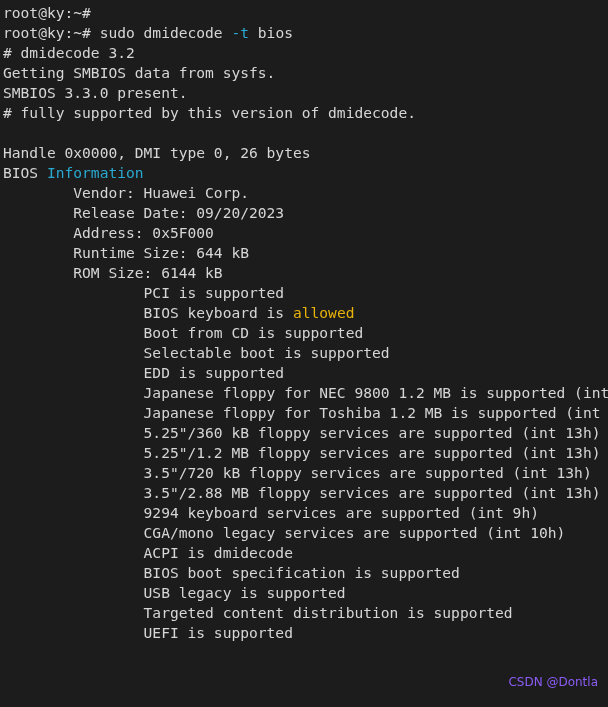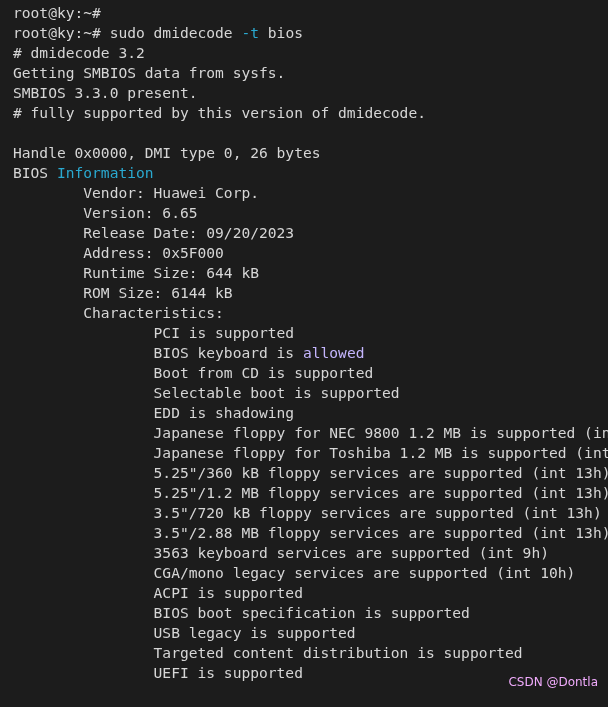--- a/index.html
+++ b/index.html
@@ -12,79 +12,77 @@
     height: 707px;
     overflow: hidden;
     font-family: "DejaVu Sans Mono", "Liberation Mono", monospace;
   }
   #terminal {
     position: relative;
     width: 608px;
     height: 707px;
     background: #1c1c1c;
     box-sizing: border-box;
-    padding: 3px 0 0 13px;
+    padding: 3px 0 0 3px;
   }
   .line {
     height: 20px;
     line-height: 20px;
     font-size: 14.6px;
     letter-spacing: 0px;
     white-space: pre;
     color: #d6d6d6;
     font-family: "DejaVu Sans Mono", "Liberation Mono", monospace;
   }
   .blank { color: transparent; }
   .cy { color: #2aa9d0; }
-  .gr { color: #c4b5fd; }
+  .gr { color: #eab308; }
   .wm {
     position: absolute;
     right: 10px;
     bottom: 18px;
     font-size: 12px;
     line-height: 14px;
-    color: #f0abfc;
+    color: #8b5cf6;
     font-family: "DejaVu Sans", "Liberation Sans", sans-serif;
     white-space: pre;
   }
 </style>
 </head>
 <body>
 
 <div id="terminal">
   <div id="output">
       <div class="line"><span>root@ky:~#</span></div>
       <div class="line"><span>root@ky:~# sudo dmidecode </span><span class="cy">-t</span><span> bios</span></div>
       <div class="line"><span># dmidecode 3.2</span></div>
       <div class="line"><span>Getting SMBIOS data from sysfs.</span></div>
       <div class="line"><span>SMBIOS 3.3.0 present.</span></div>
       <div class="line"><span># fully supported by this version of dmidecode.</span></div>
       <div class="line blank">&nbsp;</div>
       <div class="line"><span>Handle 0x0000, DMI type 0, 26 bytes</span></div>
       <div class="line"><span>BIOS </span><span class="cy">Information</span></div>
       <div class="line"><span>        Vendor: Huawei Corp.</span></div>
-      <div class="line"><span>        Version: 6.65</span></div>
       <div class="line"><span>        Release Date: 09/20/2023</span></div>
       <div class="line"><span>        Address: 0x5F000</span></div>
       <div class="line"><span>        Runtime Size: 644 kB</span></div>
       <div class="line"><span>        ROM Size: 6144 kB</span></div>
-      <div class="line"><span>        Characteristics:</span></div>
       <div class="line"><span>                PCI is supported</span></div>
       <div class="line"><span>                BIOS keyboard is </span><span class="gr">allowed</span></div>
       <div class="line"><span>                Boot from CD is supported</span></div>
       <div class="line"><span>                Selectable boot is supported</span></div>
-      <div class="line"><span>                EDD is shadowing</span></div>
+      <div class="line"><span>                EDD is supported</span></div>
       <div class="line"><span>                Japanese floppy for NEC 9800 1.2 MB is supported (int 13h)</span></div>
       <div class="line"><span>                Japanese floppy for Toshiba 1.2 MB is supported (int 13h)</span></div>
       <div class="line"><span>                5.25"/360 kB floppy services are supported (int 13h)</span></div>
       <div class="line"><span>                5.25"/1.2 MB floppy services are supported (int 13h)</span></div>
       <div class="line"><span>                3.5"/720 kB floppy services are supported (int 13h)</span></div>
       <div class="line"><span>                3.5"/2.88 MB floppy services are supported (int 13h)</span></div>
-      <div class="line"><span>                3563 keyboard services are supported (int 9h)</span></div>
+      <div class="line"><span>                9294 keyboard services are supported (int 9h)</span></div>
       <div class="line"><span>                CGA/mono legacy services are supported (int 10h)</span></div>
-      <div class="line"><span>                ACPI is supported</span></div>
+      <div class="line"><span>                ACPI is dmidecode</span></div>
       <div class="line"><span>                BIOS boot specification is supported</span></div>
       <div class="line"><span>                USB legacy is supported</span></div>
       <div class="line"><span>                Targeted content distribution is supported</span></div>
       <div class="line"><span>                UEFI is supported</span></div>
     </div>
   <div class="wm">CSDN @Dontla</div>
 </div>
 
 </body></html>

